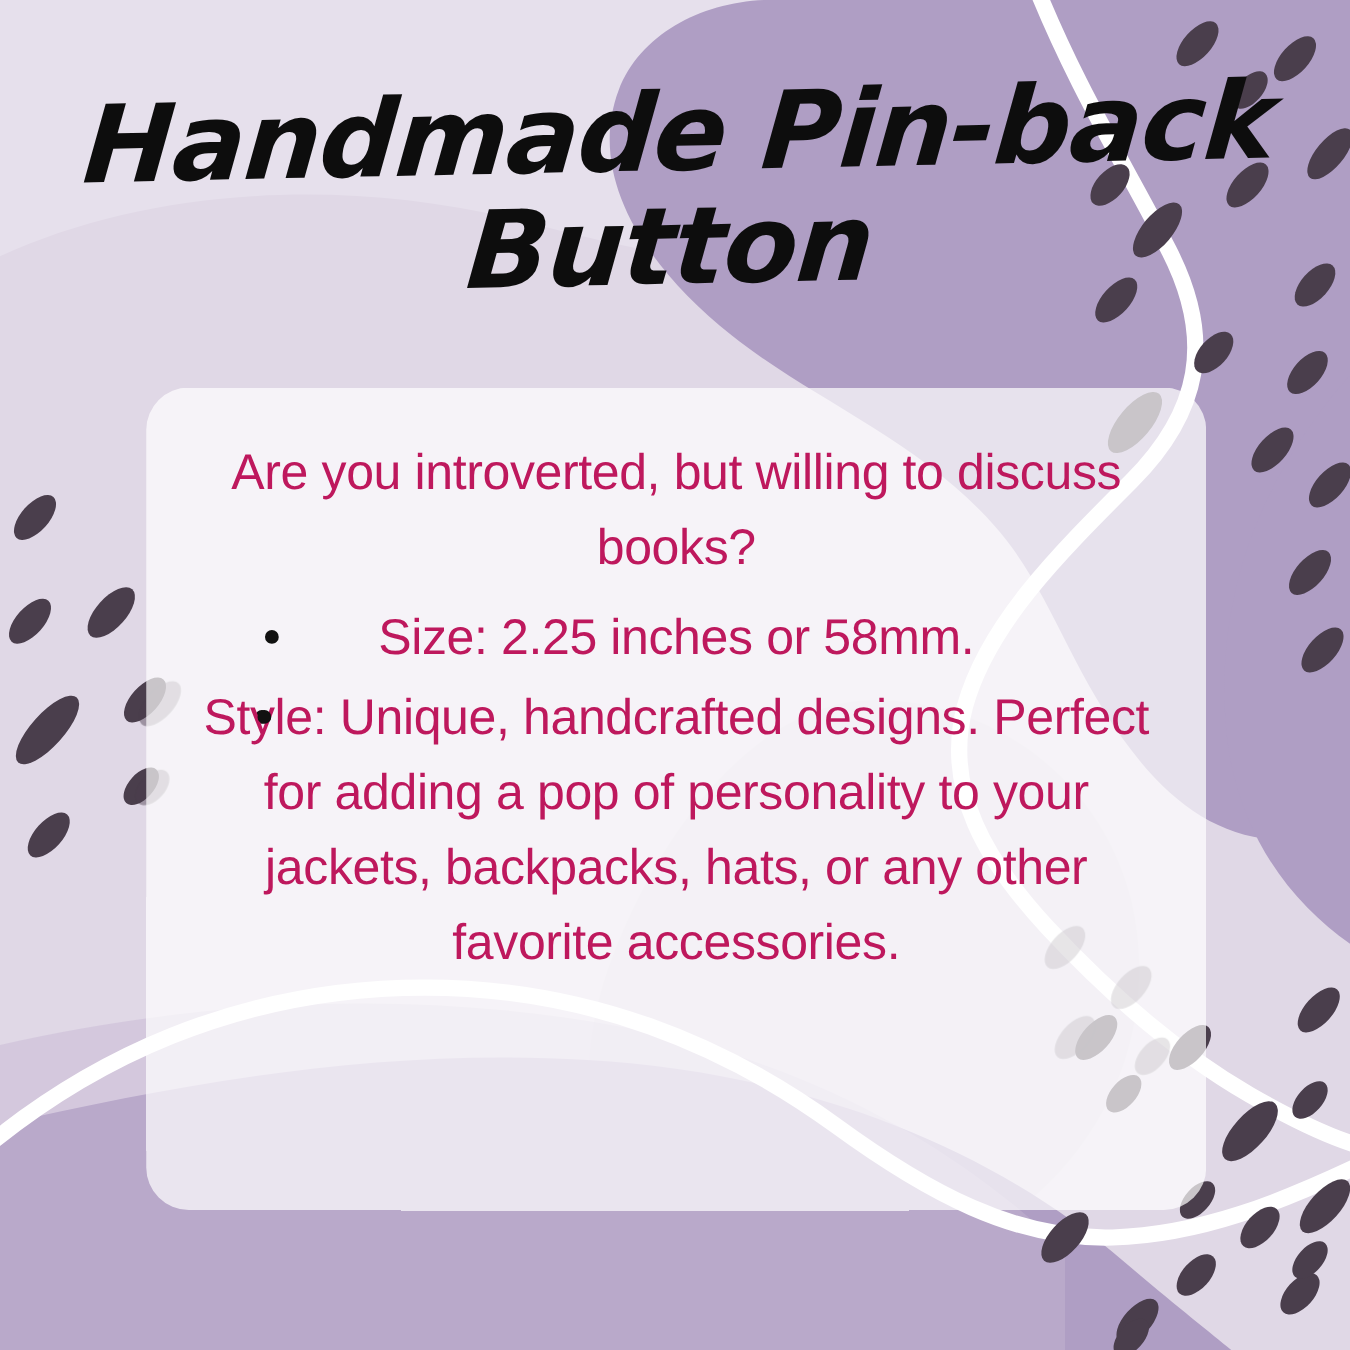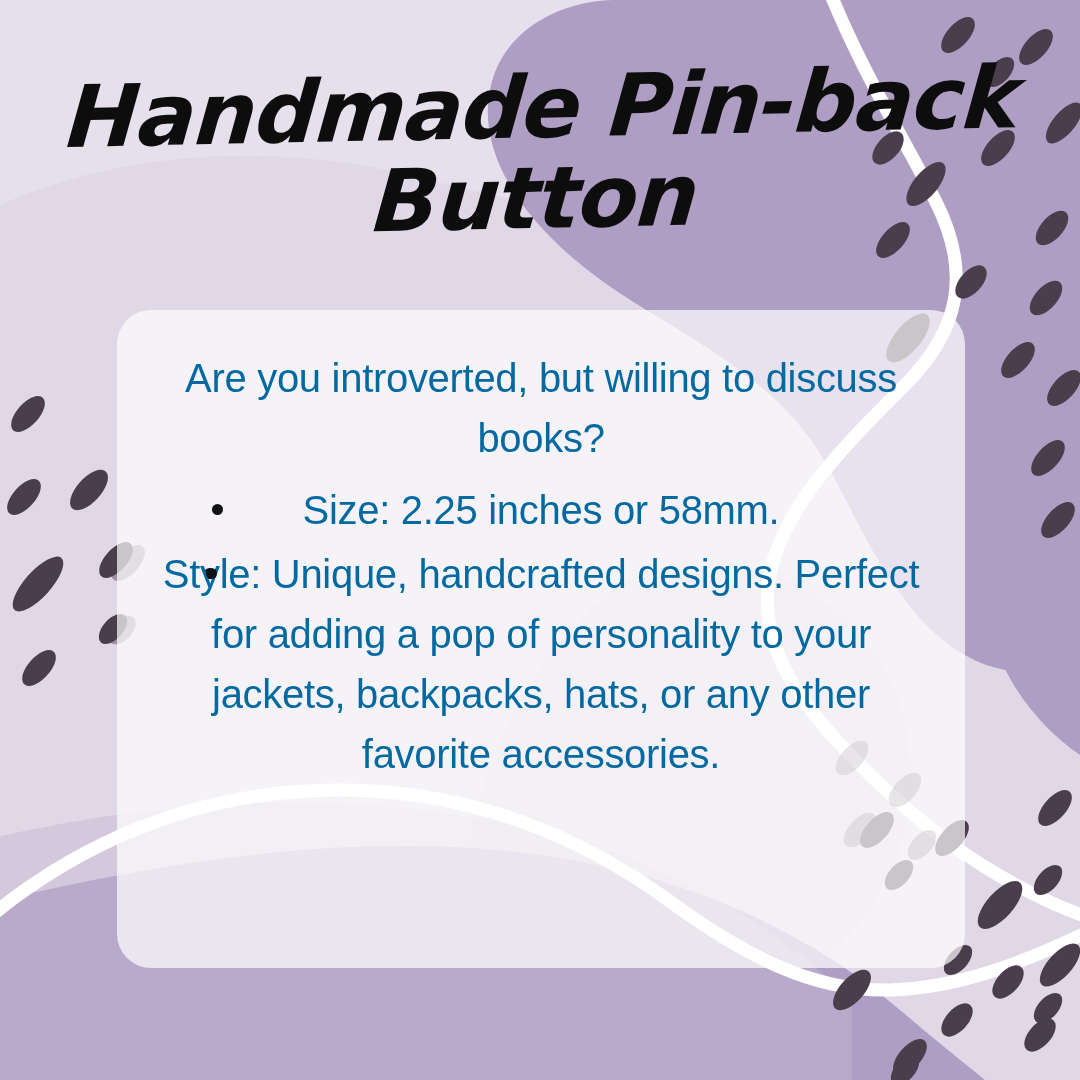--- a/index.html
+++ b/index.html
@@ -63,21 +63,21 @@
   }
 
   
   .body-wrap {
     position: absolute;
     left: 132px;
     top: 348px;
     width: 818px;
     z-index: 6;
     text-align: center;
-    color: #0369a1;
+    color: #be185d;
     font-size: 40px;
     line-height: 1.50;
     letter-spacing: -0.3px;
   }
   .lead {
     margin: 0 0 6px 0;
   }
   .bullets {
     list-style: none;
     margin: 12px;

